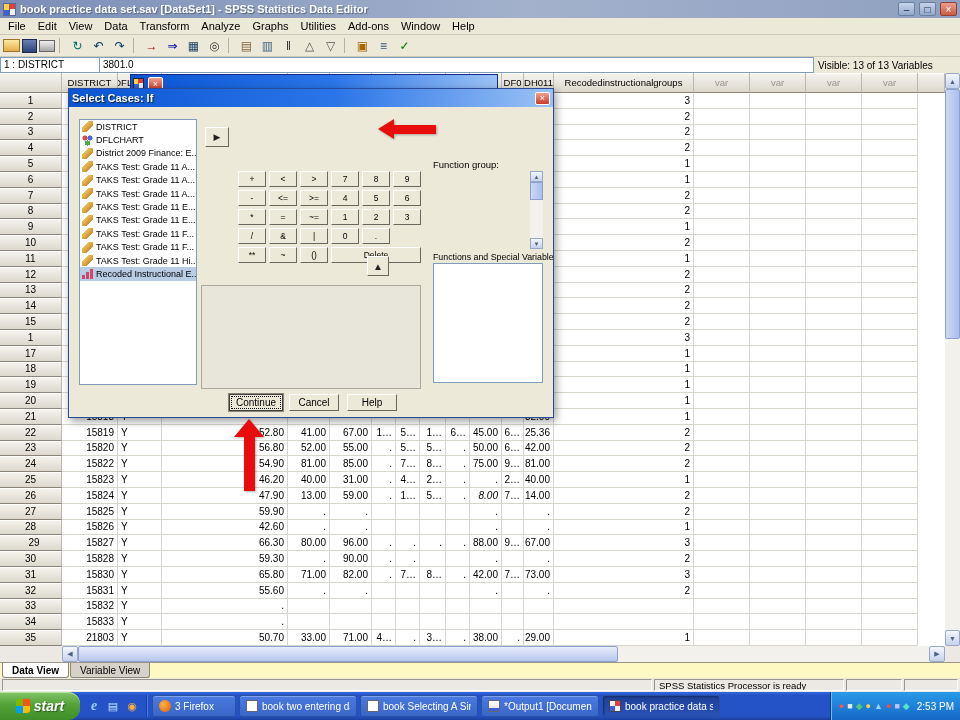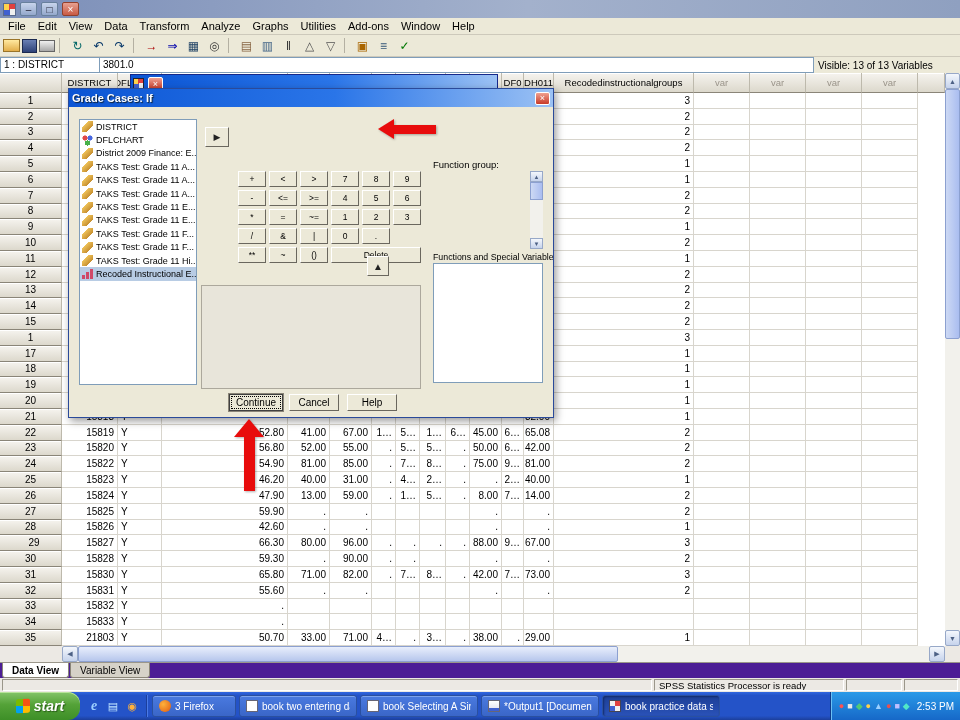--- a/index.html
+++ b/index.html
@@ -117,21 +117,21 @@
 
 
 .arrow{z-index:9;position:absolute;display:flex;align-items:center;filter:drop-shadow(1px 1px 1px rgba(0,0,0,.3));}
 #arrow-expr .head{width:0;height:0;border-right:16px solid #e80c0c;border-top:10px solid transparent;border-bottom:10px solid transparent;}
 #arrow-expr .tail{width:42px;height:9px;background:#e80c0c;}
 #arrow-continue{flex-direction:column;}
 #arrow-continue .head{width:0;height:0;border-bottom:18px solid #e80c0c;border-left:15px solid transparent;border-right:15px solid transparent;}
 #arrow-continue .tail{width:11px;height:54px;background:#e80c0c;}
 
 
-.tabsrow{position:absolute;top:662px;left:0;right:0;height:16px;background:#4c1d95;display:flex;align-items:flex-start;padding-left:2px;border-top:1px solid #9a968a;}
+.tabsrow{position:absolute;top:662px;left:0;right:0;height:16px;background:#fef9c3;display:flex;align-items:flex-start;padding-left:2px;border-top:1px solid #9a968a;}
 .tab{height:15px;padding:0 9px;font-size:10px;display:flex;align-items:center;border:1px solid #8a8578;border-top:none;border-radius:0 0 3px 3px;background:#d6d2c8;margin-right:1px;}
 .tab.active{background:#fff;font-weight:bold;height:15px;}
 .statusbar{position:absolute;top:678px;left:0;right:0;height:14px;background:#ece9e4;display:flex;align-items:stretch;padding:1px 2px;}
 .sseg{border:1px solid;border-color:#9a968a #fff #fff #9a968a;margin-right:2px;font-size:9.5px;display:flex;align-items:center;padding:0 4px;white-space:nowrap;overflow:hidden;}
 .sseg.s1{flex:1;}
 .sseg.s2{width:190px;}
 .sseg.s3{width:56px;}
 .sseg.s4{width:54px;margin-right:0;}
 
 .taskbar{position:absolute;top:692px;left:0;right:0;height:28px;background:linear-gradient(#3168e0,#2453c8 12%,#2453c8 85%,#1c3f9c);display:flex;align-items:center;z-index:10;}
@@ -156,20 +156,21 @@
 .trayicon{font-size:9px;line-height:1;}
 .trayicon.t1{color:#ff5050;}.trayicon.t2{color:#e8e8e8;}.trayicon.t3{color:#50c878;}.trayicon.t4{color:#ffd24c;}
 .trayicon.t5{color:#9cd0ff;}.trayicon.t6{color:#e85050;}.trayicon.t7{color:#c0c0ff;}.trayicon.t8{color:#50e8c8;}
 .clock{color:#fff;font-size:10px;padding-left:4px;white-space:nowrap;}
 </style>
 </head>
 <body>
 
 <div class="titlebar">
   <span class="appicon"></span>
+  <span class="ttext">book practice data set.sav [DataSet1] - SPSS Statistics Data Editor</span>
   <span class="winbtn">–</span>
   <span class="winbtn">□</span>
   <span class="winbtn close">×</span>
 </div>
 
 <div class="menubar">
 
 <span class="mitem">File</span>
     <span class="mitem">Edit</span>
     <span class="mitem">View</span>
@@ -684,21 +685,21 @@
       <div class="gcell al" style="width: 44px;">Y</div>
       <div class="gcell" style="width: 126px;">52.80</div>
       <div class="gcell" style="width: 42px;">41.00</div>
       <div class="gcell" style="width: 42px;">67.00</div>
       <div class="gcell" style="width: 24px;">1…</div>
       <div class="gcell" style="width: 24px;">5…</div>
       <div class="gcell" style="width: 26px;">1…</div>
       <div class="gcell" style="width: 24px;">6…</div>
       <div class="gcell" style="width: 32px;">45.00</div>
       <div class="gcell" style="width: 22px;">6…</div>
-      <div class="gcell" style="width: 30px;">65.08</div>
+      <div class="gcell" style="width: 30px;">25.36</div>
       <div class="gcell" style="width: 140px;">2</div>
       <div class="gcell varcol" style="width: 56px;"></div>
       <div class="gcell varcol" style="width: 56px;"></div>
       <div class="gcell varcol" style="width: 56px;"></div>
       <div class="gcell varcol" style="width: 56px;"></div>
       <div class="gcell filler" style="width: 27px;"></div>
     </div>
     <div class="grow">
       <div class="gcell rowhdr" style="width: 62px;">23</div>
       <div class="gcell" style="width: 56px;">15820</div>
@@ -766,21 +767,21 @@
       <div class="gcell rowhdr" style="width: 62px;">26</div>
       <div class="gcell" style="width: 56px;">15824</div>
       <div class="gcell al" style="width: 44px;">Y</div>
       <div class="gcell" style="width: 126px;">47.90</div>
       <div class="gcell" style="width: 42px;">13.00</div>
       <div class="gcell" style="width: 42px;">59.00</div>
       <div class="gcell" style="width: 24px;">.</div>
       <div class="gcell" style="width: 24px;">1…</div>
       <div class="gcell" style="width: 26px;">5…</div>
       <div class="gcell" style="width: 24px;">.</div>
-      <div class="gcell" style="width: 32px;">8.00</div>
+      <div class="gcell" style="width: 32px; font-style: italic;">8.00</div>
       <div class="gcell" style="width: 22px;">7…</div>
       <div class="gcell" style="width: 30px;">14.00</div>
       <div class="gcell" style="width: 140px;">2</div>
       <div class="gcell varcol" style="width: 56px;"></div>
       <div class="gcell varcol" style="width: 56px;"></div>
       <div class="gcell varcol" style="width: 56px;"></div>
       <div class="gcell varcol" style="width: 56px;"></div>
       <div class="gcell filler" style="width: 27px;"></div>
     </div>
     <div class="grow">
@@ -990,21 +991,21 @@
   <span class="hcorner" style="left:945px;width:15px"></span>
 </div>
 
 <div class="sliver">
   <span class="dicon"></span>
   <span class="mini-close">×</span>
 </div>
 
 <div class="dialog">
   <div class="dtitle">
-    <span class="dtext">Grade Cases: If</span>
+    <span class="dtext">Select Cases: If</span>
     <span class="mini-close">×</span>
   </div>
 
   <div class="vlist">
 
       <div class="vitem">
         <span class="vicon scale"></span>
         <span>DISTRICT</span>
       </div>
 

